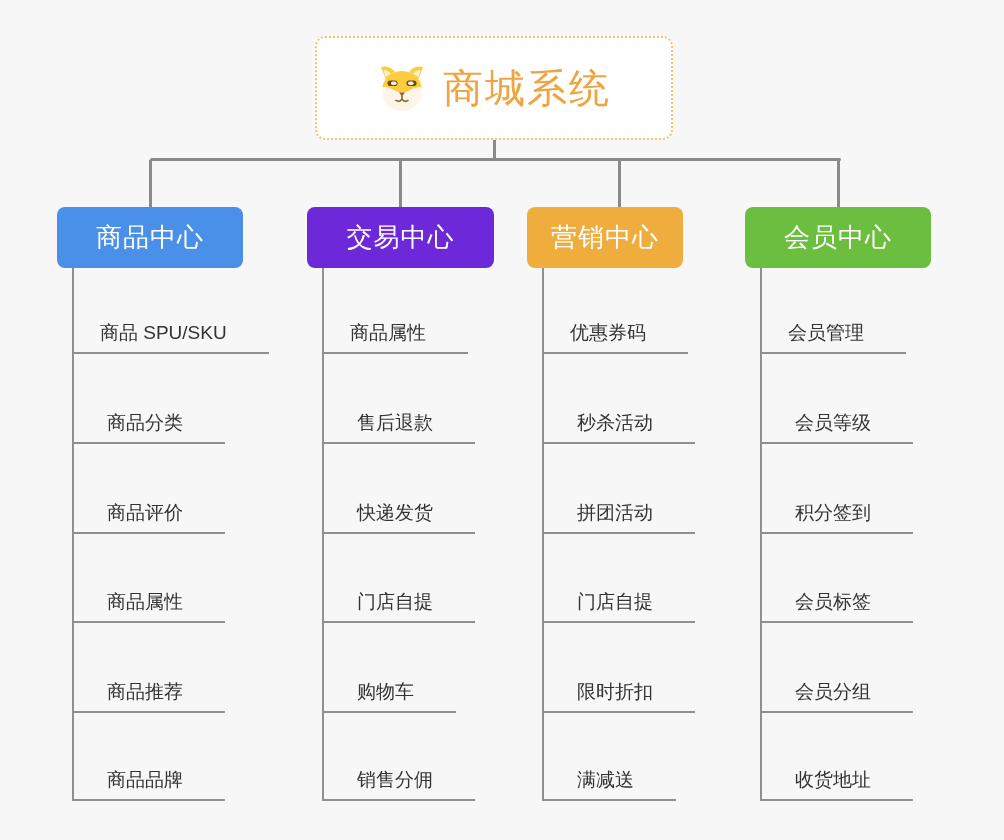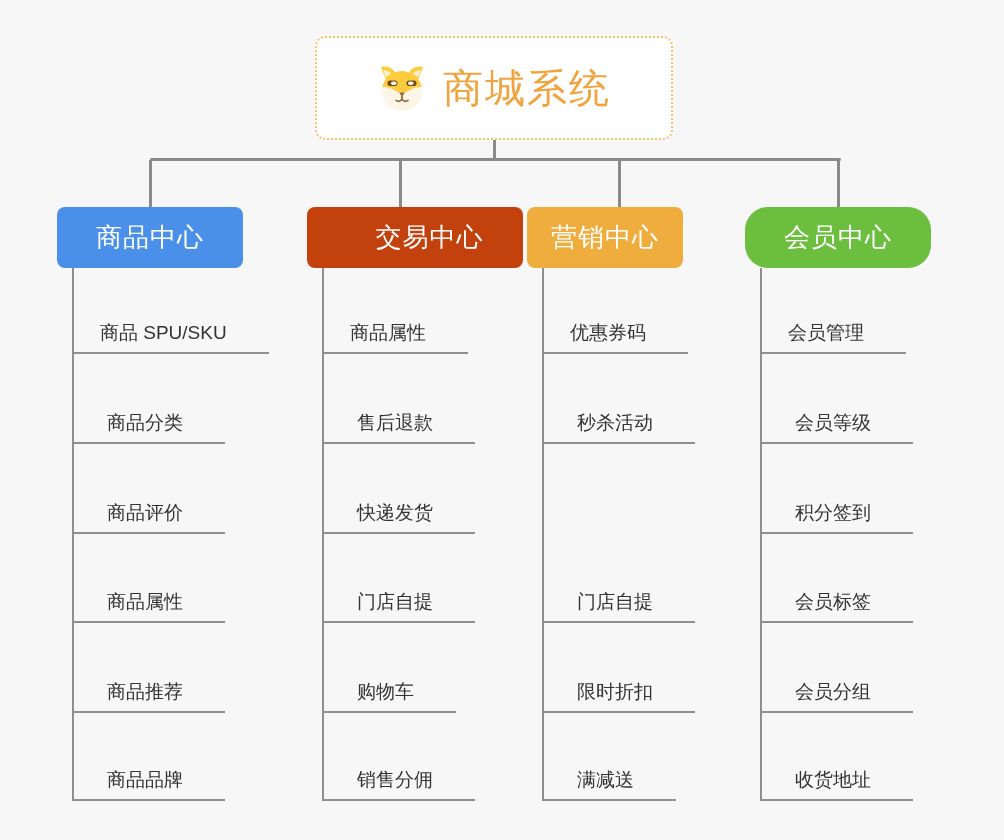--- a/index.html
+++ b/index.html
@@ -55,21 +55,21 @@
     justify-content:center;
     color:#ffffff;
     font-size:26px;
     letter-spacing:1px;
     white-space:nowrap;
     cursor:default;
   }
   .b1{left:57px;width:186px;}
   .b2{left:307px;width:187px;}
   .b3{left:527px;width:156px;}
-  .b4{left:745px;width:186px;border-radius:23px;}
+  .b4{left:745px;width:186px;}
   
   .trunk{
     position:absolute;
     top:268px;
     width:2px;
     height:533px;
     background:#8f8f8f;
   }
   .t1{left:72px;}
   .t2{left:322px;}
@@ -131,21 +131,21 @@
   </div>
 
   <div class="line root-stub"></div>
   <div class="line bus"></div>
   <div class="line drop d1"></div>
   <div class="line drop d2"></div>
   <div class="line drop d3"></div>
   <div class="line drop d4"></div>
 
   <div class="branch-node b1" style="background: rgb(74, 144, 232); text-align: right;">商品中心</div>
-  <div class="branch-node b2" style="background: #c2410c; padding-left: 29px;">交易中心</div>
+  <div class="branch-node b2" style="background: #6d28d9;">交易中心</div>
   <div class="branch-node b3" style="background: rgb(239, 173, 62);">营销中心</div>
   <div class="branch-node b4" style="background: rgb(108, 190, 63);">会员中心</div>
 
   <div class="trunk t1"></div>
   <div class="trunk t2"></div>
   <div class="trunk t3"></div>
   <div class="trunk t4"></div>
 
   <div class="leaf c1 r1">商品 SPU/SKU</div>
   <div class="leaf c1 r2">商品分类</div>
@@ -156,20 +156,21 @@
 
   <div class="leaf c2 r1">商品属性</div>
   <div class="leaf c2 r2">售后退款</div>
   <div class="leaf c2 r3">快递发货</div>
   <div class="leaf c2 r4">门店自提</div>
   <div class="leaf c2 r5">购物车</div>
   <div class="leaf c2 r6">销售分佣</div>
 
   <div class="leaf c3 r1">优惠券码</div>
   <div class="leaf c3 r2">秒杀活动</div>
+  <div class="leaf c3 r3">拼团活动</div>
   <div class="leaf c3 r4">门店自提</div>
   <div class="leaf c3 r5">限时折扣</div>
   <div class="leaf c3 r6">满减送</div>
 
   <div class="leaf c4 r1">会员管理</div>
   <div class="leaf c4 r2">会员等级</div>
   <div class="leaf c4 r3">积分签到</div>
   <div class="leaf c4 r4">会员标签</div>
   <div class="leaf c4 r5">会员分组</div>
   <div class="leaf c4 r6">收货地址</div>

